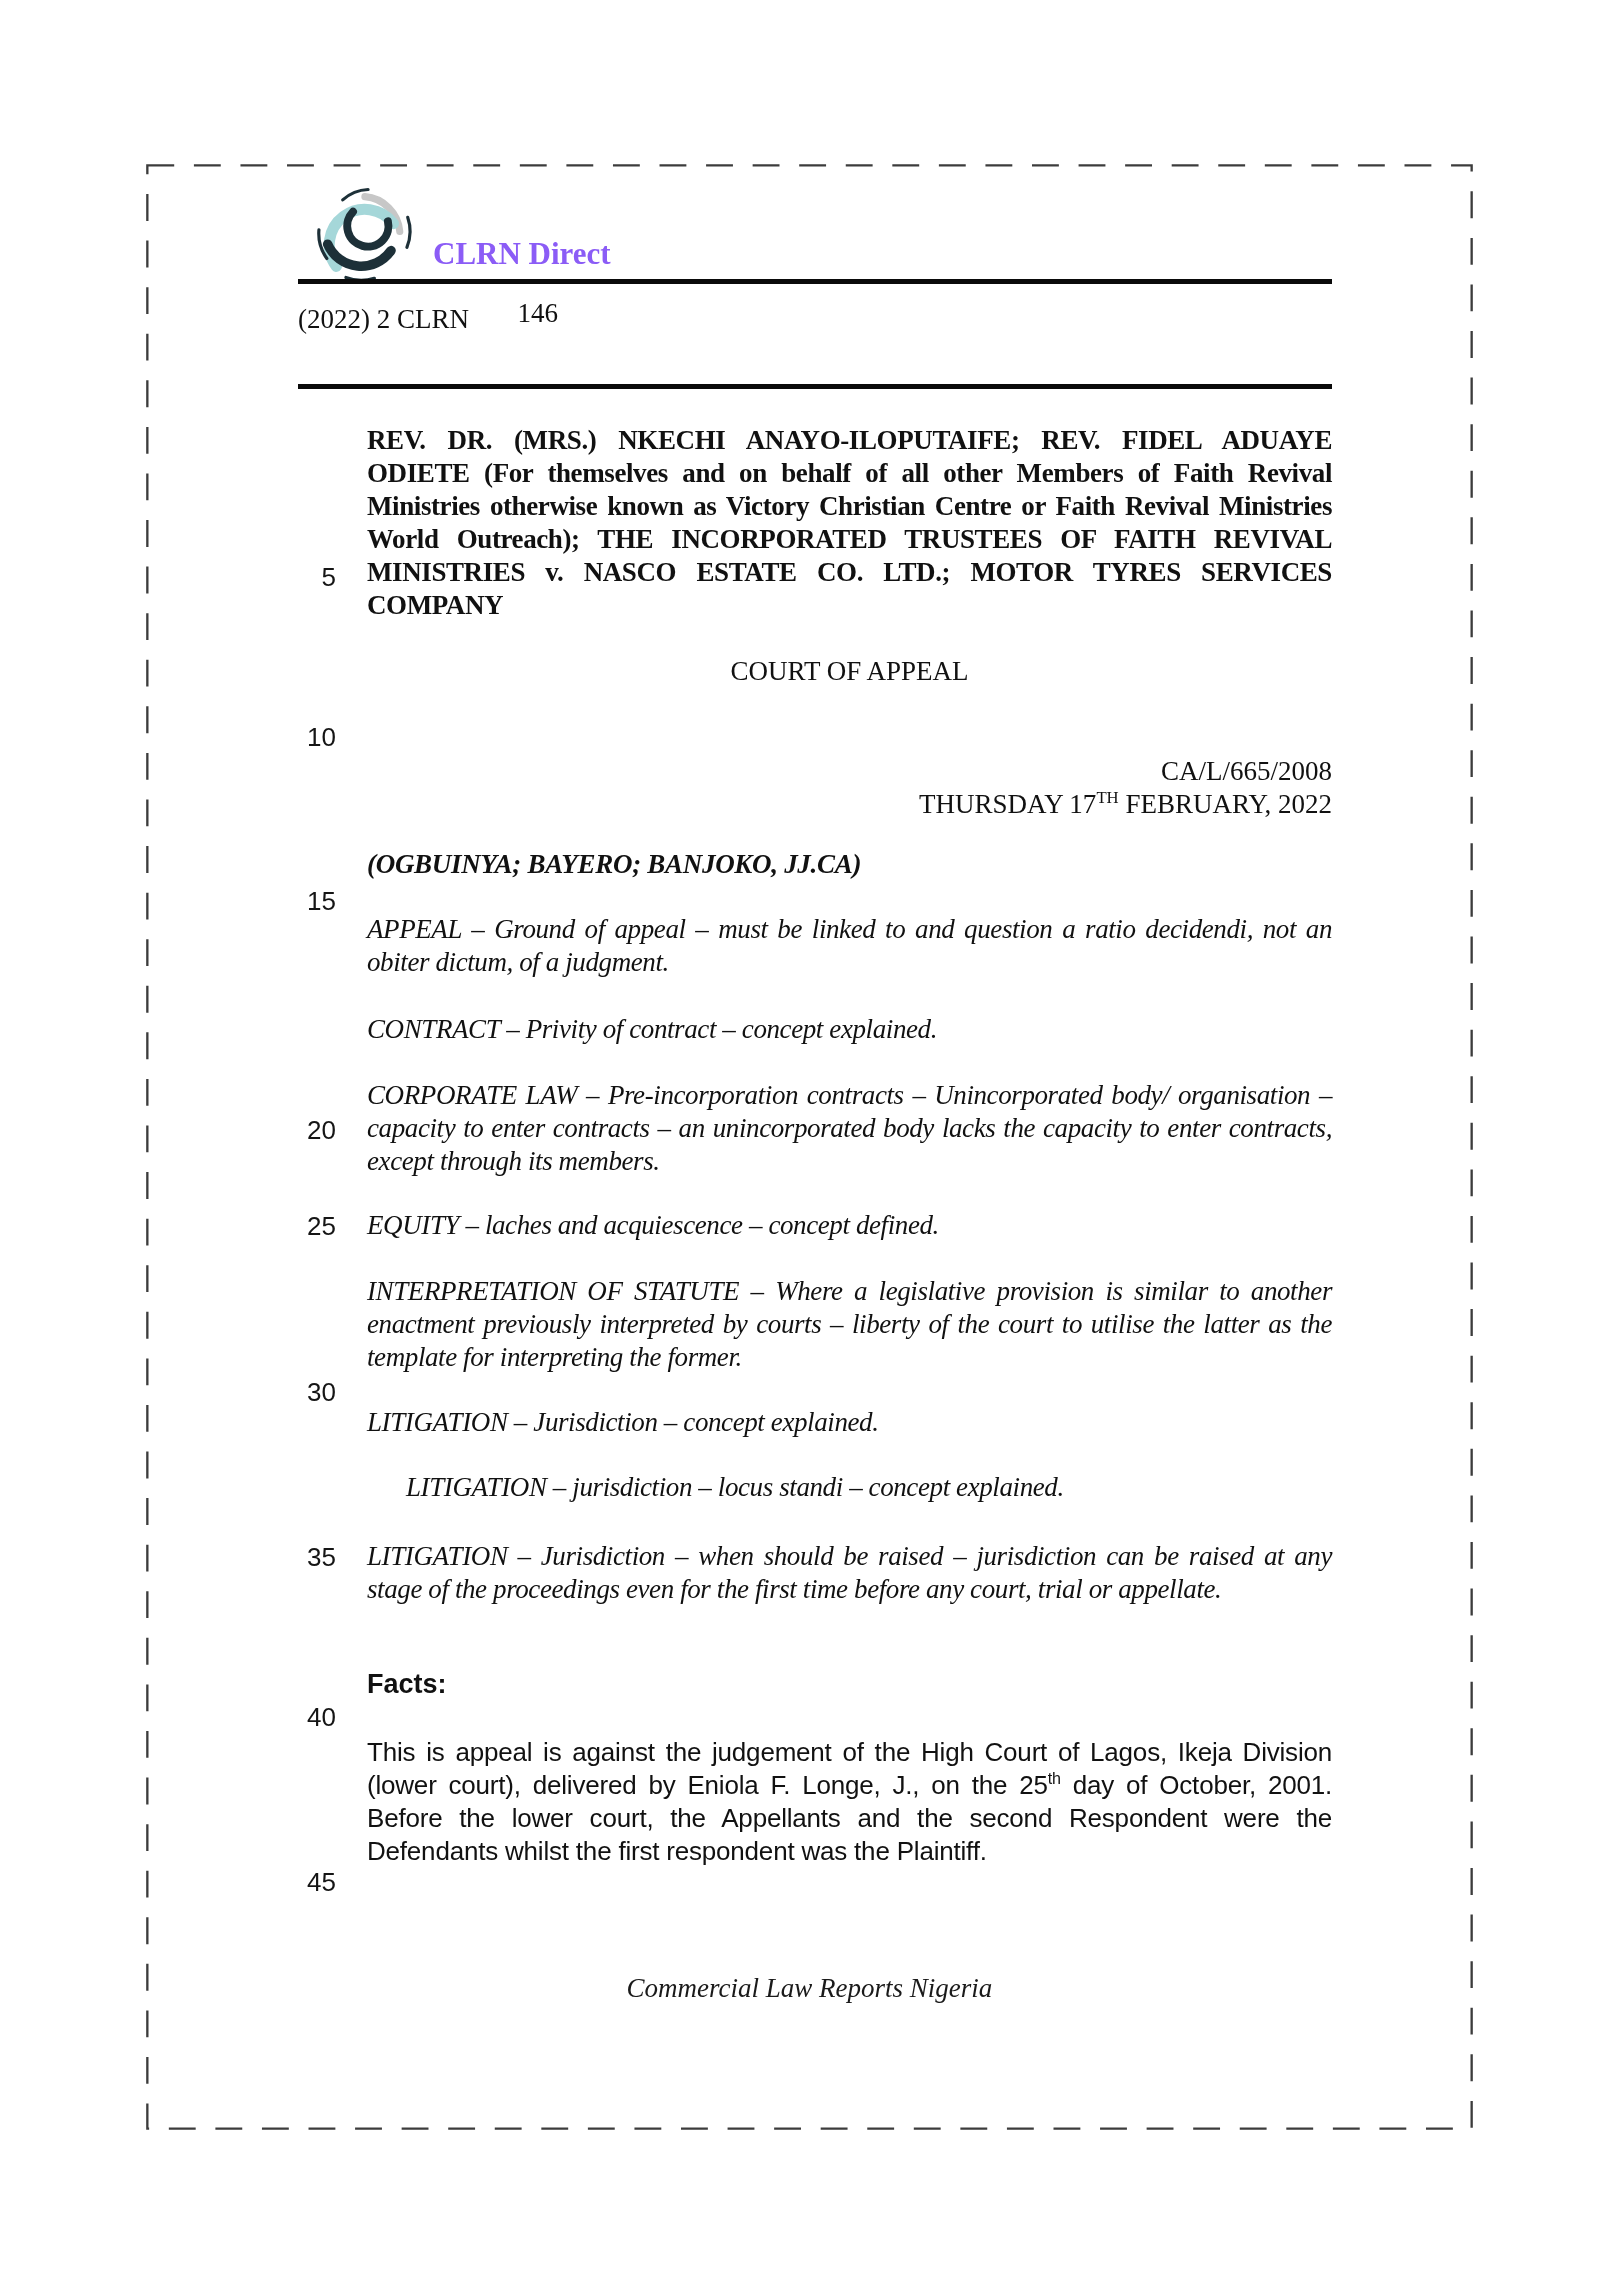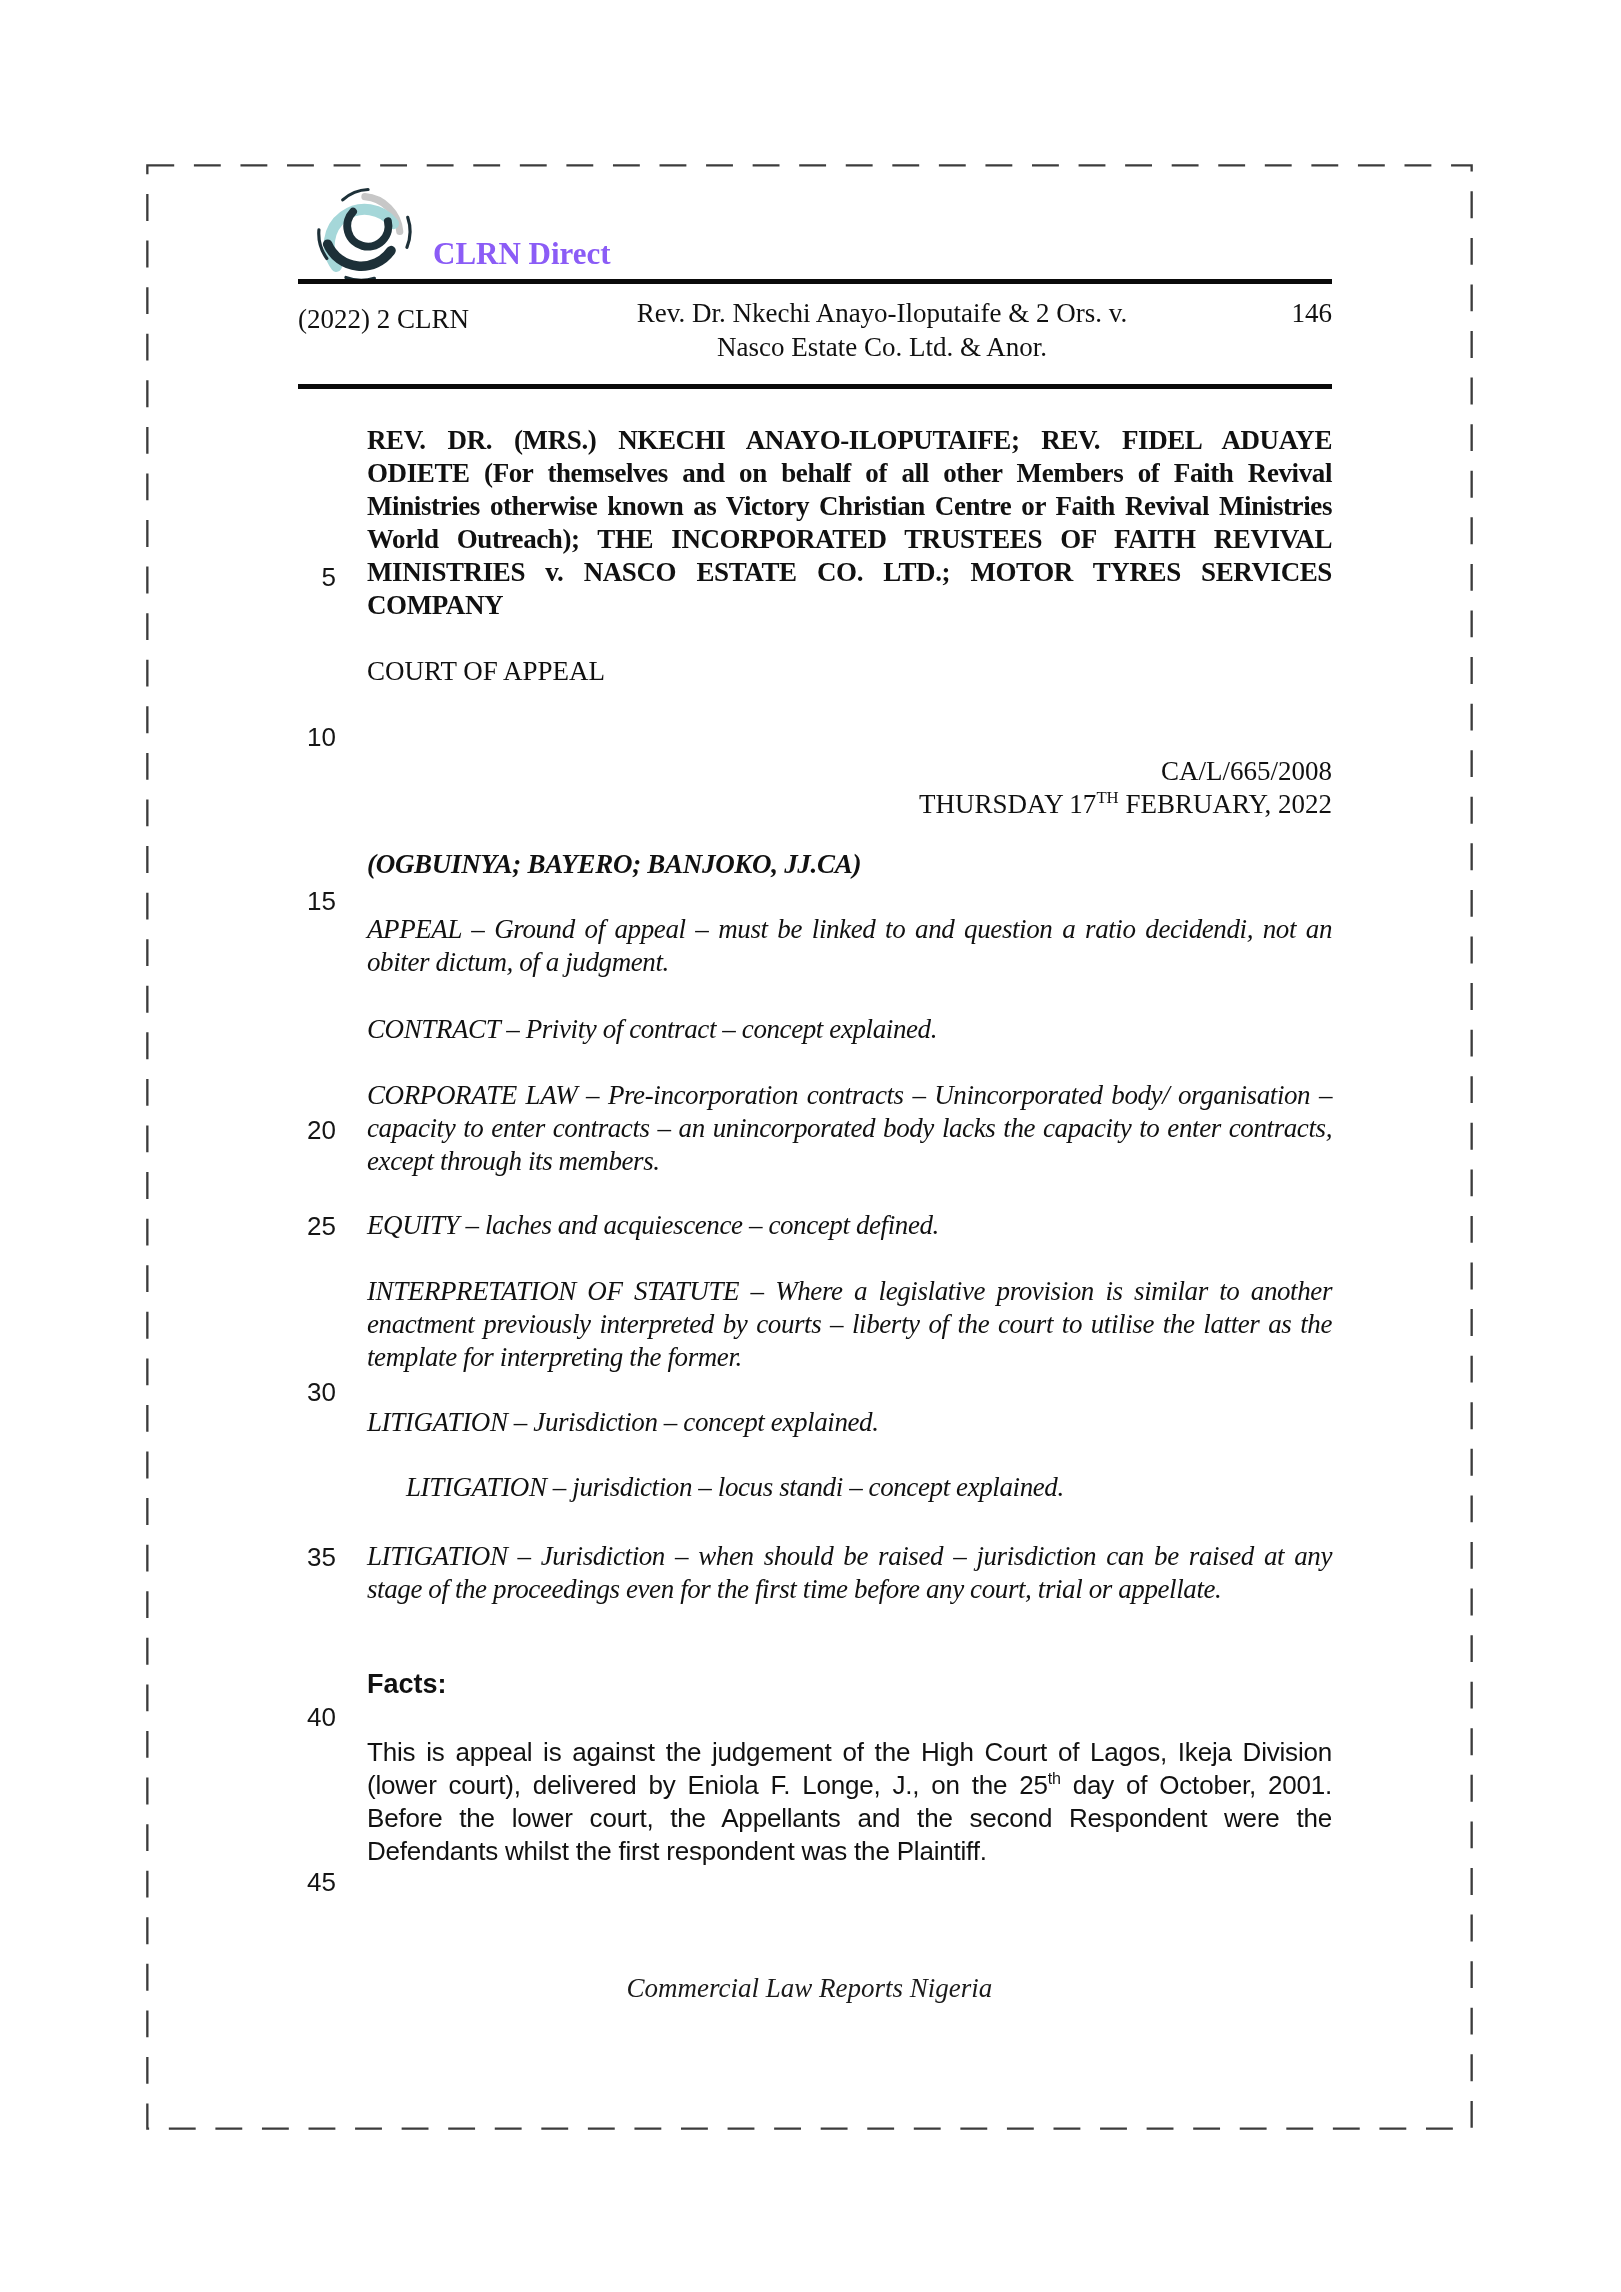--- a/index.html
+++ b/index.html
@@ -98,40 +98,36 @@
   <path d="M 44 118 A 54 54 0 0 0 80 119" fill="none" stroke="#1d3038" stroke-width="4" stroke-linecap="round"></path>
 </svg>
 
 <div class="abs brand">CLRN Direct</div>
 
 <div class="abs rule rule-top"></div>
 <div class="abs rule rule-bottom"></div>
 
 <div class="abs header-row">
   <span class="citation">(2022) 2 CLRN</span>
-  <span class="running-title">
-    <span style="display:block;">Rev. Dr. Nkechi Anayo-Iloputaife &amp; 2 Ors. v.</span>
-    <span style="display:block;">Nasco Estate Co. Ltd. &amp; Anor.</span>
-  </span>
   <span class="pageno">146</span>
 </div>
 
 <span class="abs line-no" style="top:562px;">5</span>
 <span class="abs line-no" style="top:722px;">10</span>
 <span class="abs line-no" style="top:886px;">15</span>
 <span class="abs line-no" style="top:1115px;">20</span>
 <span class="abs line-no" style="top:1211px;">25</span>
 <span class="abs line-no" style="top:1377px;">30</span>
 <span class="abs line-no" style="top:1542px;">35</span>
 <span class="abs line-no" style="top:1702px;">40</span>
 <span class="abs line-no" style="top:1867px;">45</span>
 
 <p class="abs content parties" style="top:424px;">REV. DR. (MRS.) NKECHI ANAYO-ILOPUTAIFE; REV. FIDEL ADUAYE ODIETE (For themselves and on behalf of all other Members of Faith Revival Ministries otherwise known as Victory Christian Centre or Faith Revival Ministries World Outreach); THE INCORPORATED TRUSTEES OF FAITH REVIVAL MINISTRIES v. NASCO ESTATE CO. LTD.; MOTOR TYRES SERVICES COMPANY</p>
 
-<div class="abs content" style="top:655px;">
+<div class="abs content" style="top:655px;text-align:center;">
   <div class="court-line">COURT OF APPEAL</div>
 </div>
 
 <p class="abs full right-line" style="top:755px;">CA/L/665/2008</p>
 
 <p class="abs full right-line" style="top:788px;"><span>THURSDAY 17</span><span class="sup">TH</span><span> FEBRUARY, 2022</span></p>
 
 <p class="abs content coram" style="top:849px;">(OGBUINYA; BAYERO; BANJOKO, JJ.CA)</p>
 
 <p class="abs content headnote" style="top:913px;">APPEAL – Ground of appeal – must be linked to and question a ratio decidendi, not an obiter dictum, of a judgment.</p>

